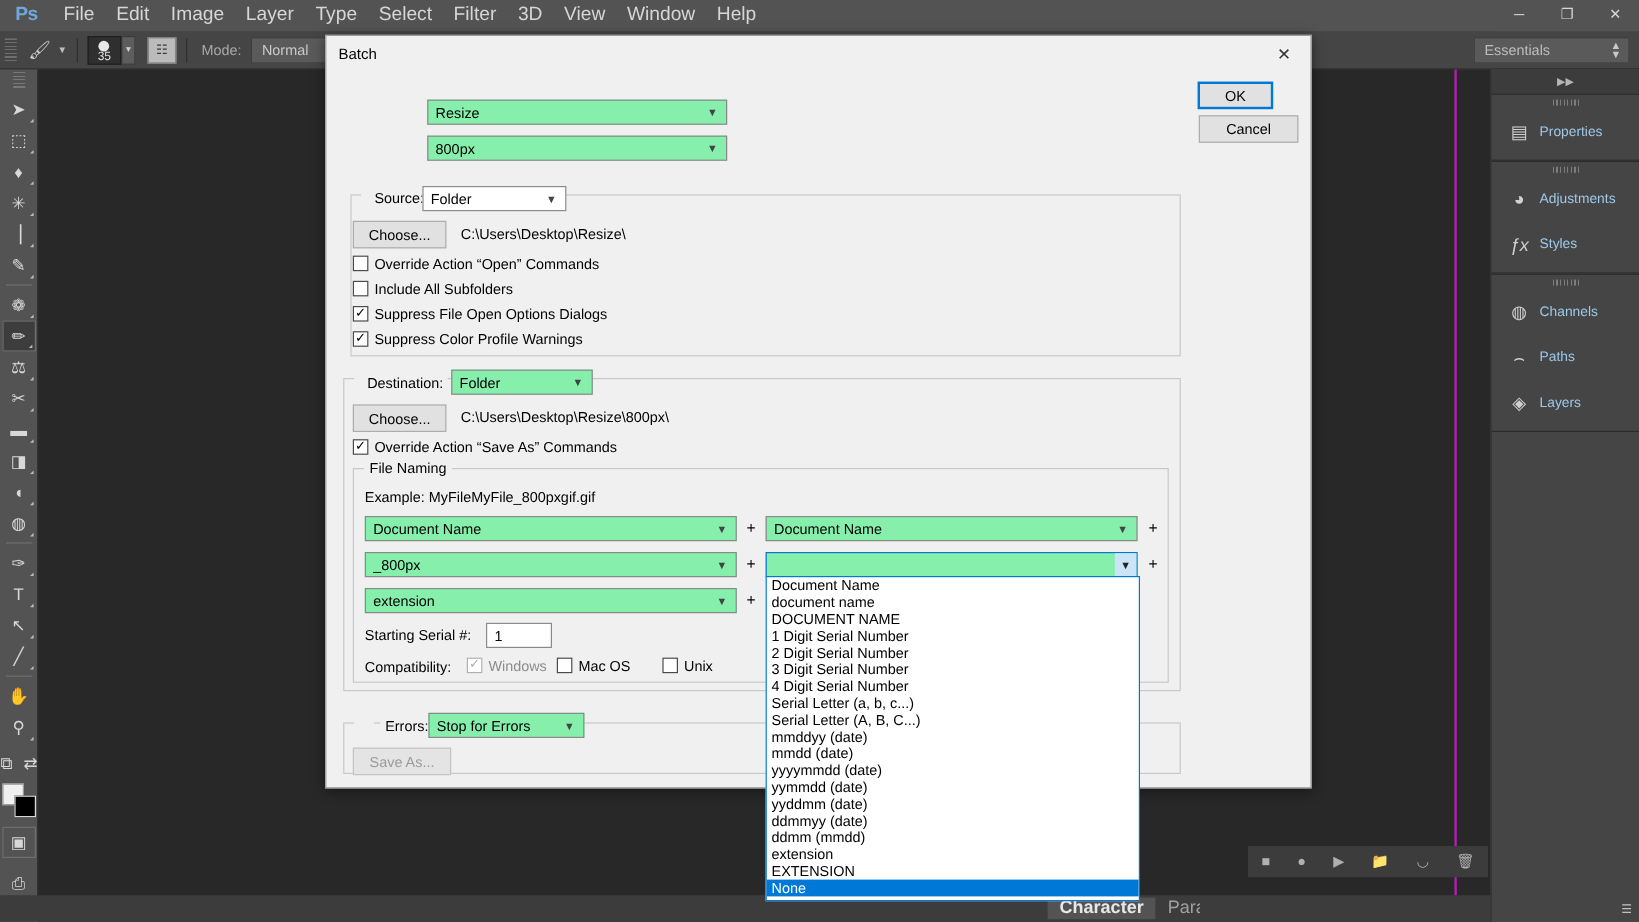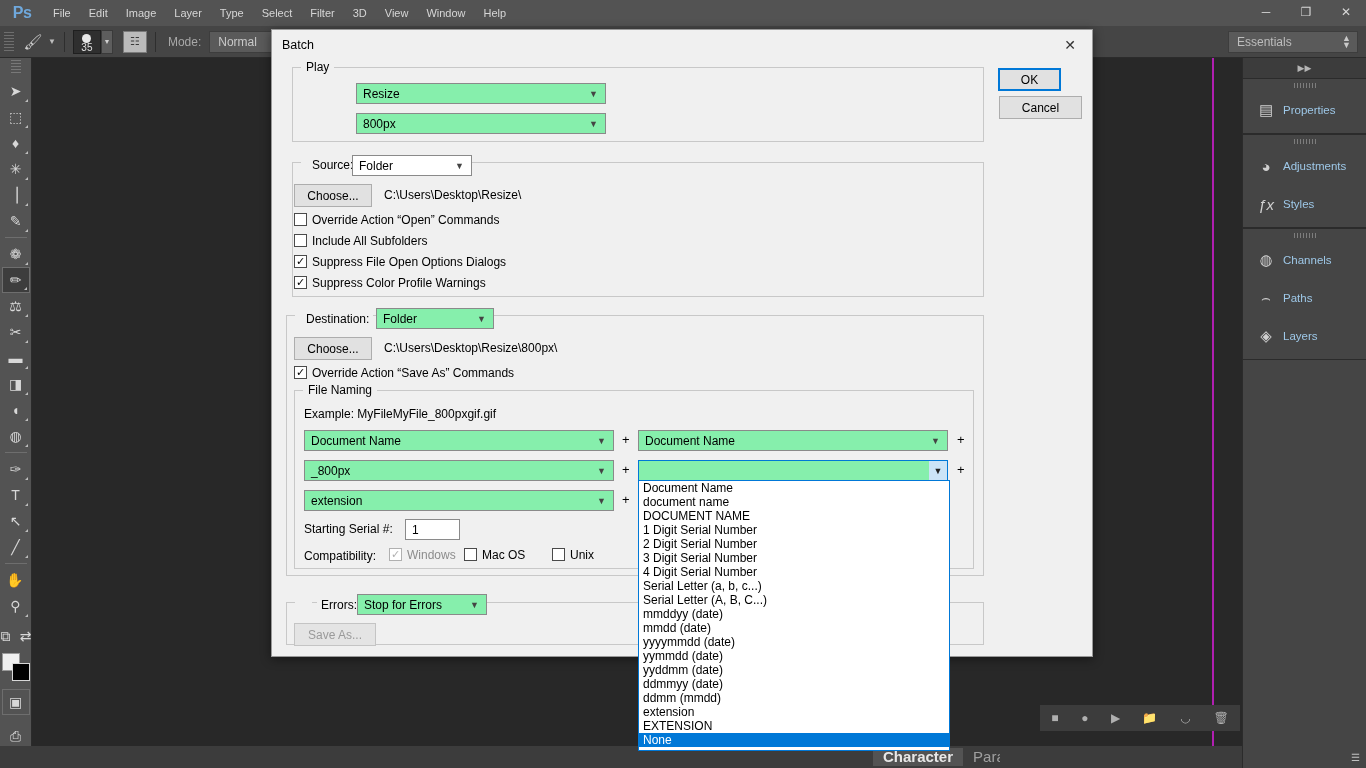--- a/index.html
+++ b/index.html
@@ -16,21 +16,21 @@
   .menubar {
     position: absolute; left: 0; top: 0; width: 1366px; height: 26px;
     background: #535353; display: flex; align-items: center;
   }
   .ps-logo {
     width: 44px; height: 29px; display: flex; align-items: center; justify-content: center;
     color: #6fa8dc; font-size: 16px; font-weight: bold; letter-spacing: -0.5px;
   }
   .menu-item {
     padding: 0 9px; height: 26px; line-height: 26px;
-    color: #d6d6d6; font-size: 11px; cursor: default; text-align: right;
+    color: #d6d6d6; font-size: 16px; cursor: default; text-align: right;
   }
   .win-controls { position: absolute; right: 0; top: 0; display: flex; height: 24px; }
   .win-btn {
     width: 40px; height: 24px; display: flex; align-items: center; justify-content: center;
     color: #d8d8d8; font-size: 12px; background: #535353;
   }
 
   .optionsbar {
     position: absolute; left: 0; top: 26px; width: 1366px; height: 32px;
     background: #454545; border-bottom: 1px solid #2b2b2b;
@@ -333,23 +333,20 @@
   <div class="sb-rest"></div>
   <div class="sb-menu">☰</div>
 
   <div class="dialog">
     <div class="dlg-title">Batch</div>
     <div class="dlg-close">✕</div>
 
     <div class="btn primary" style="left:726px; top:38px; width:63px;">OK</div>
     <div class="btn" style="left:727px; top:66px; width:83px;">Cancel</div>
 
-    <fieldset class="grp" style="left:20px; top:30px; width:692px; height:82px;">
-      <legend>Play</legend>
-    </fieldset>
     <div class="statictext" style="left:56px; top:56px; width:70px; text-align:right;">Set:</div>
     <div class="combo" style="left:84px; top:53px; width:250px;">
       <span>Resize</span>
       <span class="arr">▼</span>
     </div>
     <div class="statictext" style="left:36px; top:86px; width:90px; text-align:right;">Action:</div>
     <div class="combo" style="left:84px; top:83px; width:250px;">
       <span>800px</span>
       <span class="arr">▼</span>
     </div>

